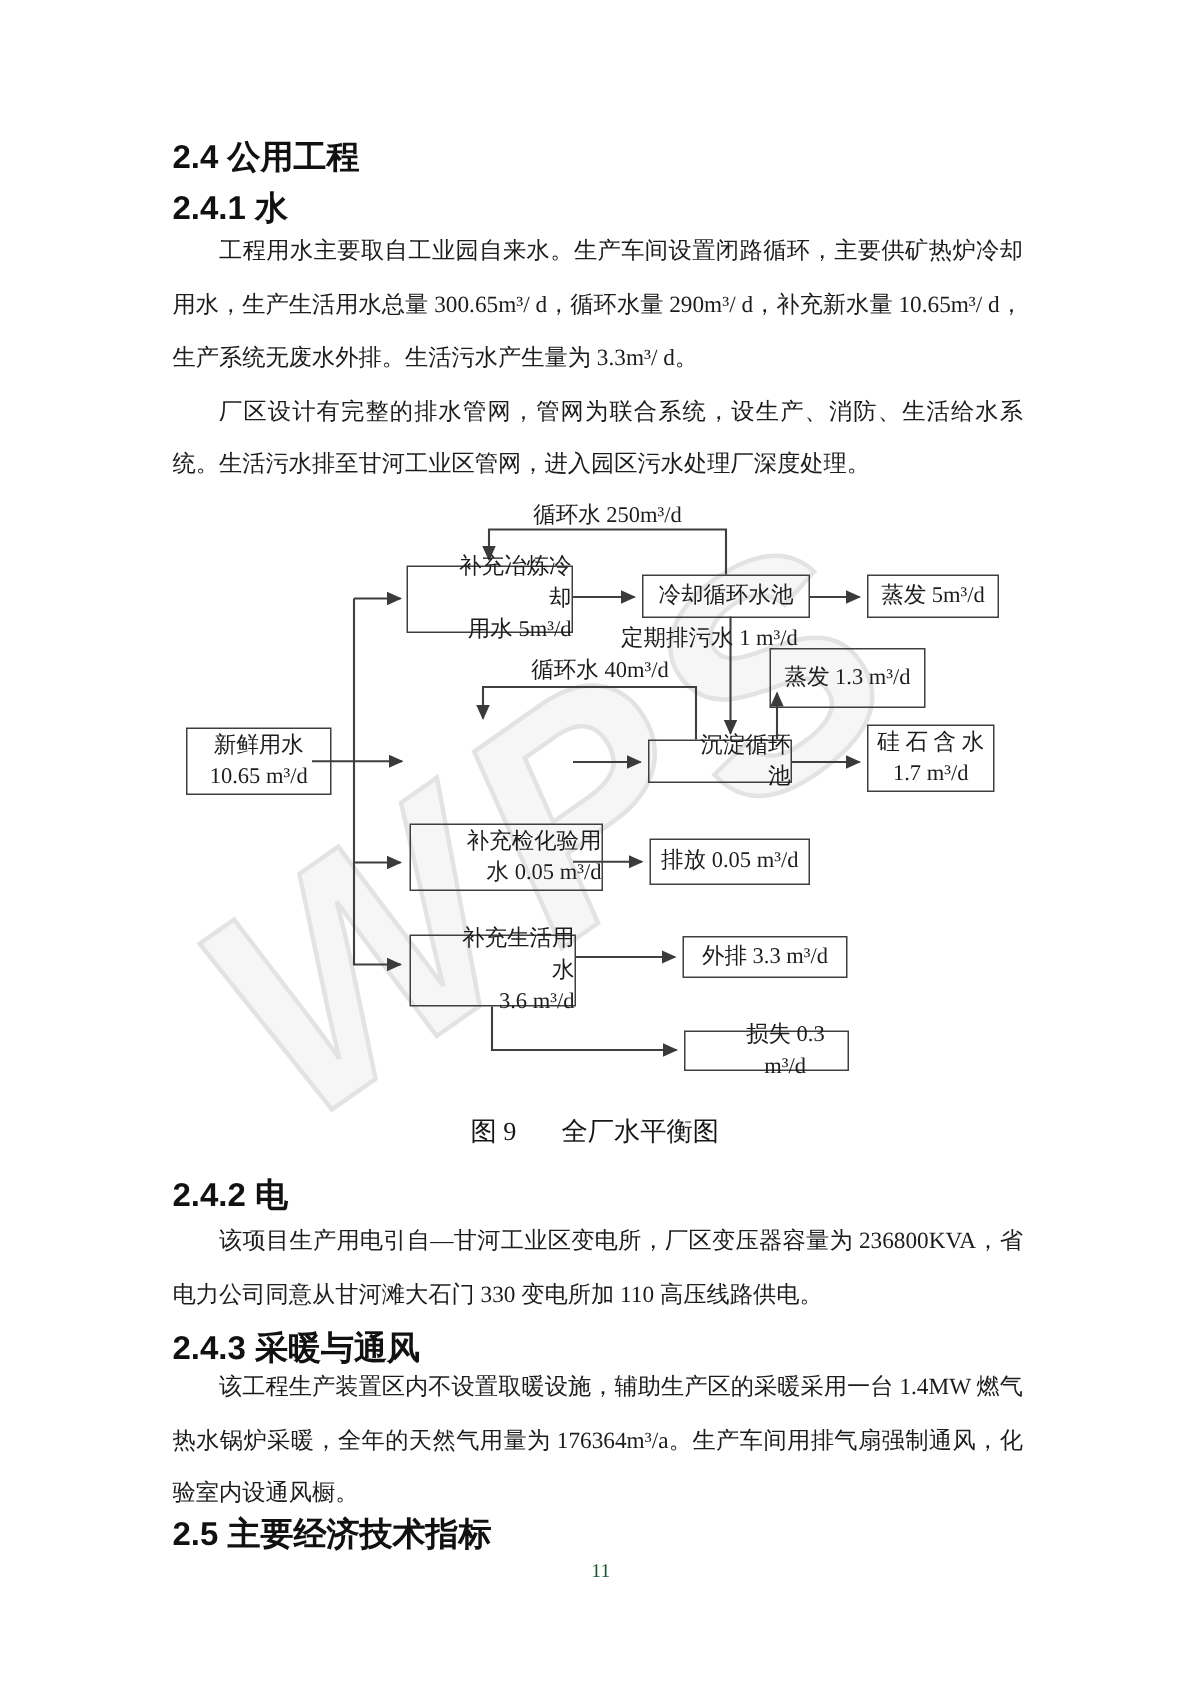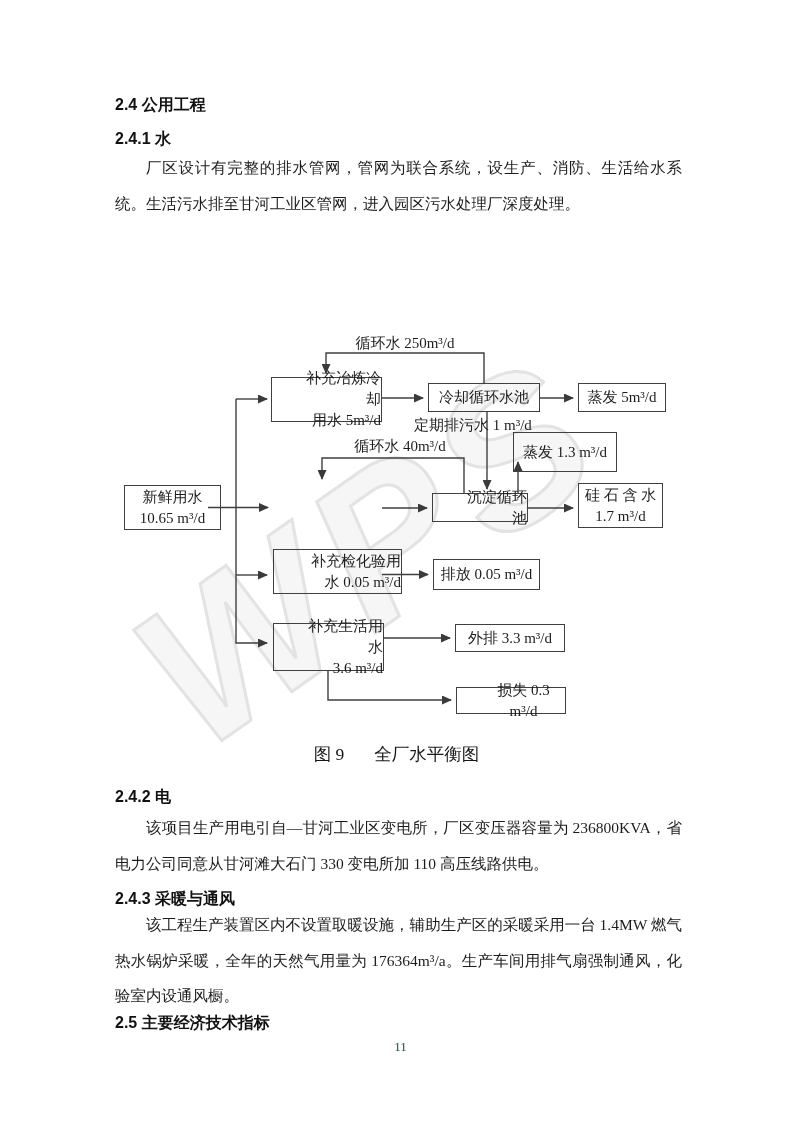--- a/index.html
+++ b/index.html
@@ -28,21 +28,21 @@
     -webkit-text-stroke:3px #e3e3e3;
     pointer-events:none;
     user-select:none;
     z-index:0;
   }
   
   .heading{
     position:absolute;left:115px;
     font-family:"Liberation Sans", sans-serif;
     font-weight:700;
-    font-size:16px;line-height:20px;
+    font-size:22px;line-height:20px;
     color:#111;
     white-space:nowrap;
     z-index:2;
   }
   .bodyblock{
     position:absolute;left:115px;width:567px;
     font-size:15.5px;line-height:35.5px;
     text-align:justify;
     z-index:2;
   }
@@ -85,20 +85,21 @@
 <body>
 
 <div class="page">
 
   <div class="watermark">WPS</div>
 
   <div class="heading" style="top:95px;">2.4 公用工程</div>
   <div class="heading" style="top:129px;">2.4.1 水</div>
 
   <div class="bodyblock" style="top:150px;">
+    <p>工程用水主要取自工业园自来水。生产车间设置闭路循环，主要供矿热炉冷却用水，生产生活用水总量 300.65m³/ d，循环水量 290m³/ d，补充新水量 10.65m³/ d，生产系统无废水外排。生活污水产生量为 3.3m³/ d。</p>
     <p>厂区设计有完整的排水管网，管网为联合系统，设生产、消防、生活给水系统。生活污水排至甘河工业区管网，进入园区污水处理厂深度处理。</p>
   </div>
 
   <div class="diagram">
     <svg width="793" height="410" viewBox="0 0 793 410">
       <defs>
         <marker id="arr" markerWidth="11" markerHeight="9" refX="9" refY="4.5" orient="auto" markerUnits="userSpaceOnUse">
           <path d="M0,0 L10,4.5 L0,9 z" fill="#3a3a3a"></path>
         </marker>
       </defs>

